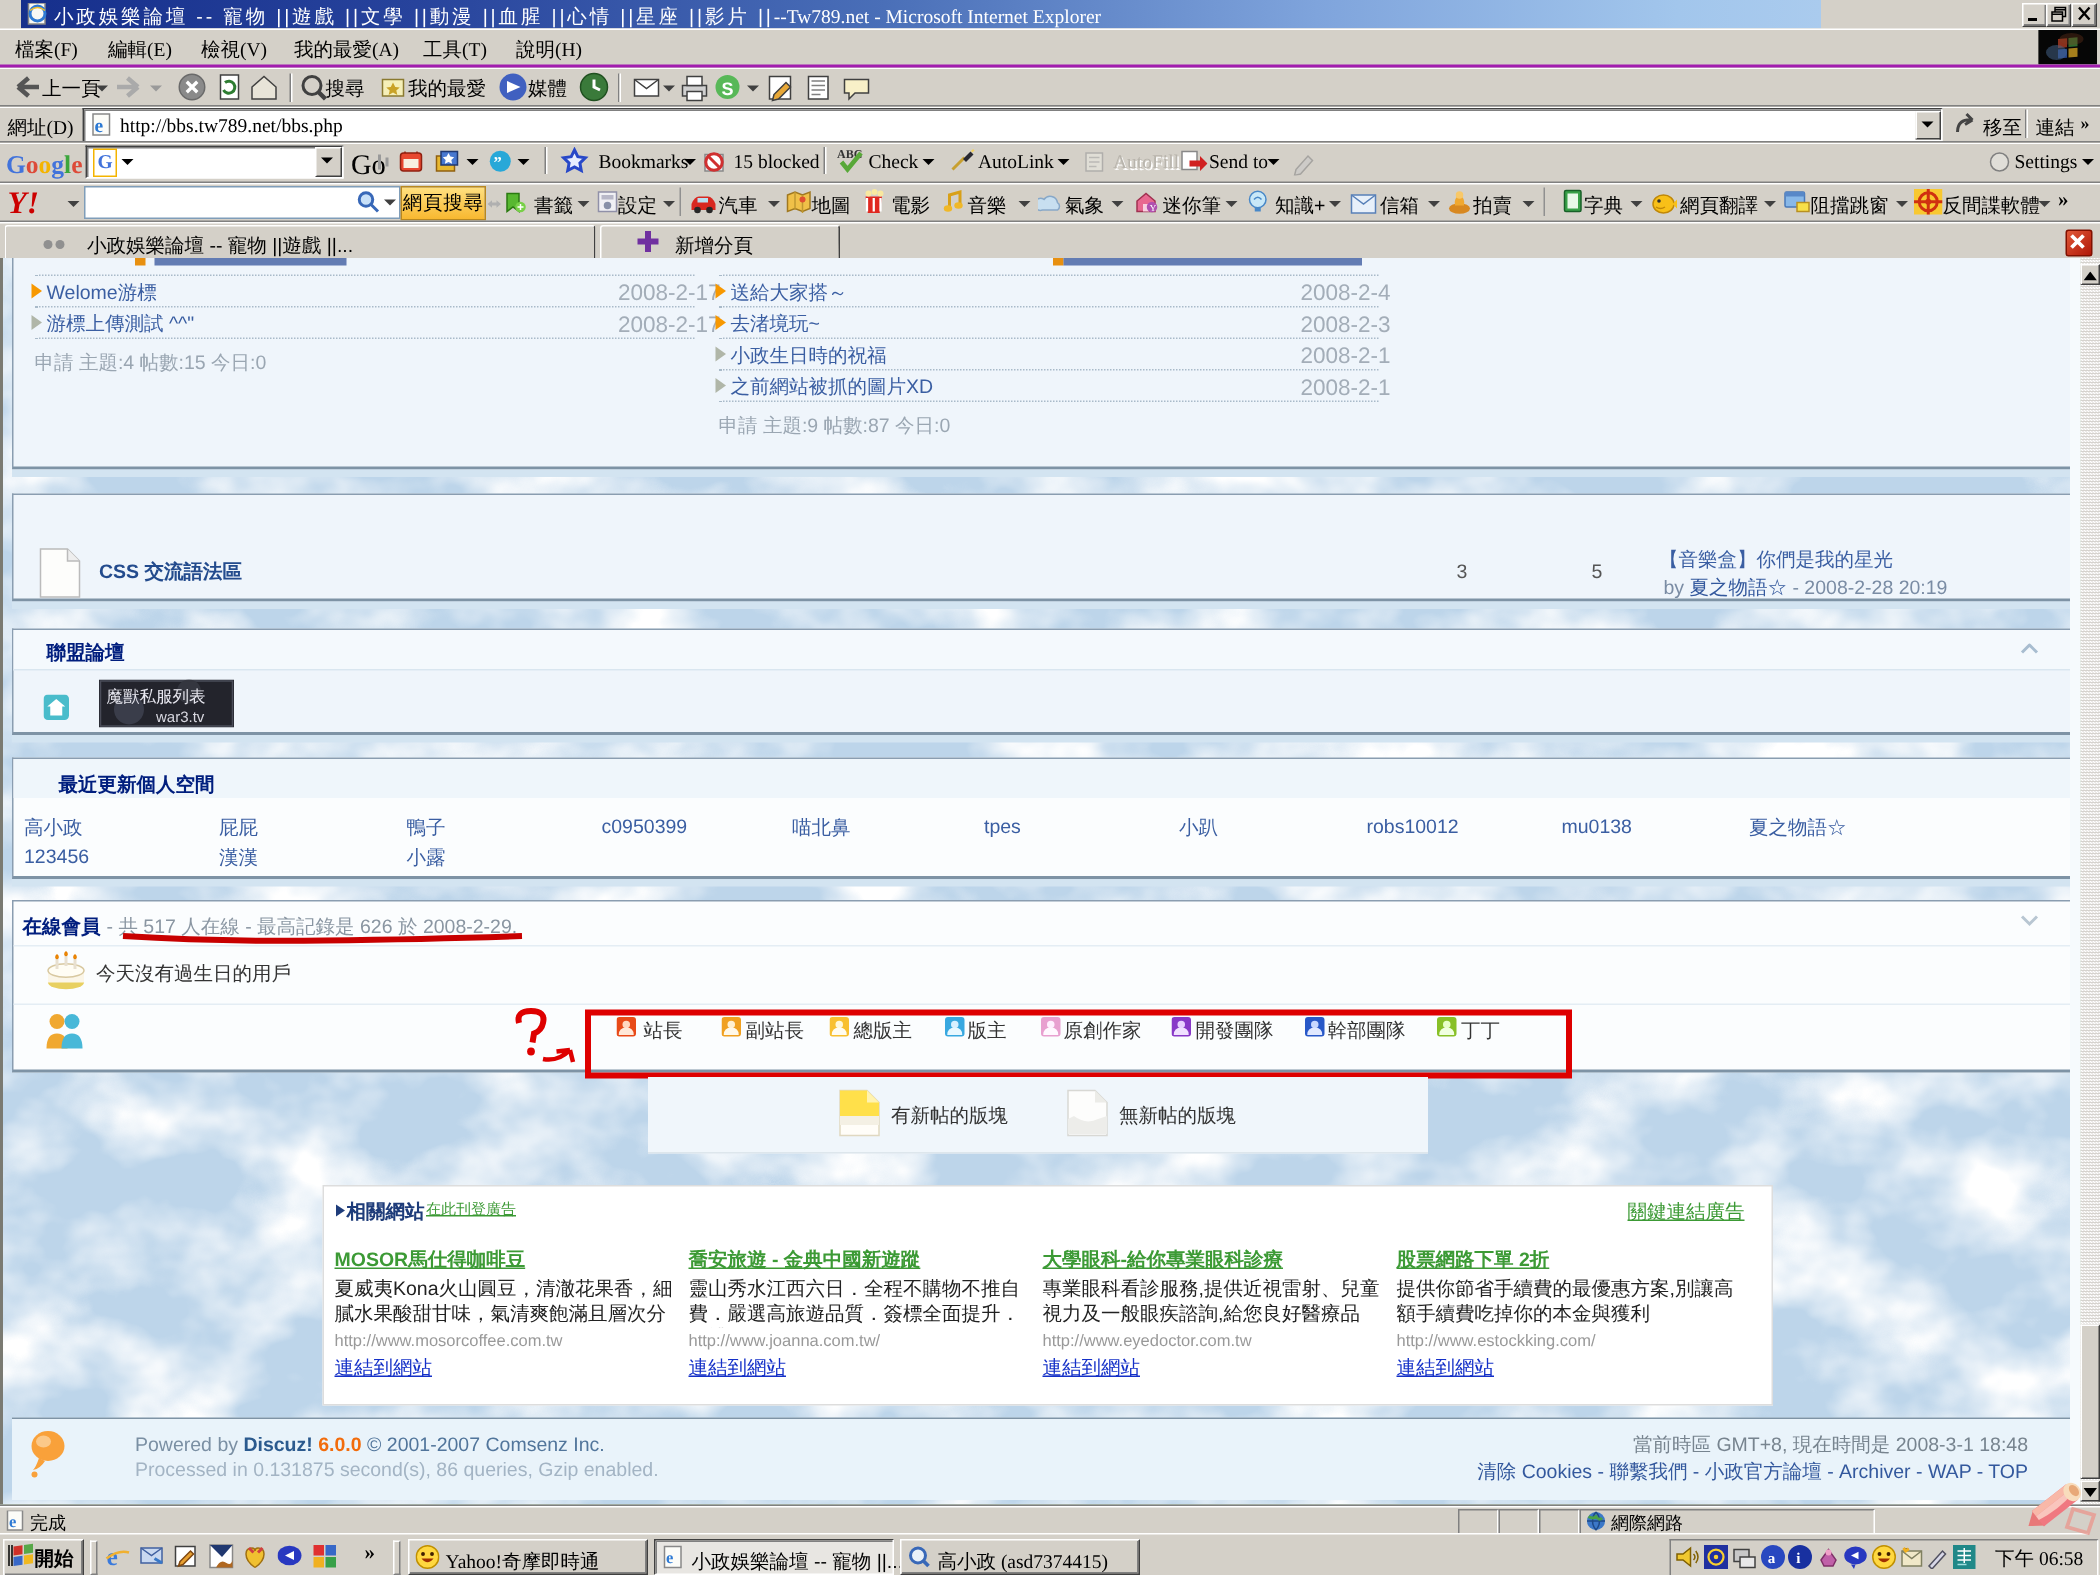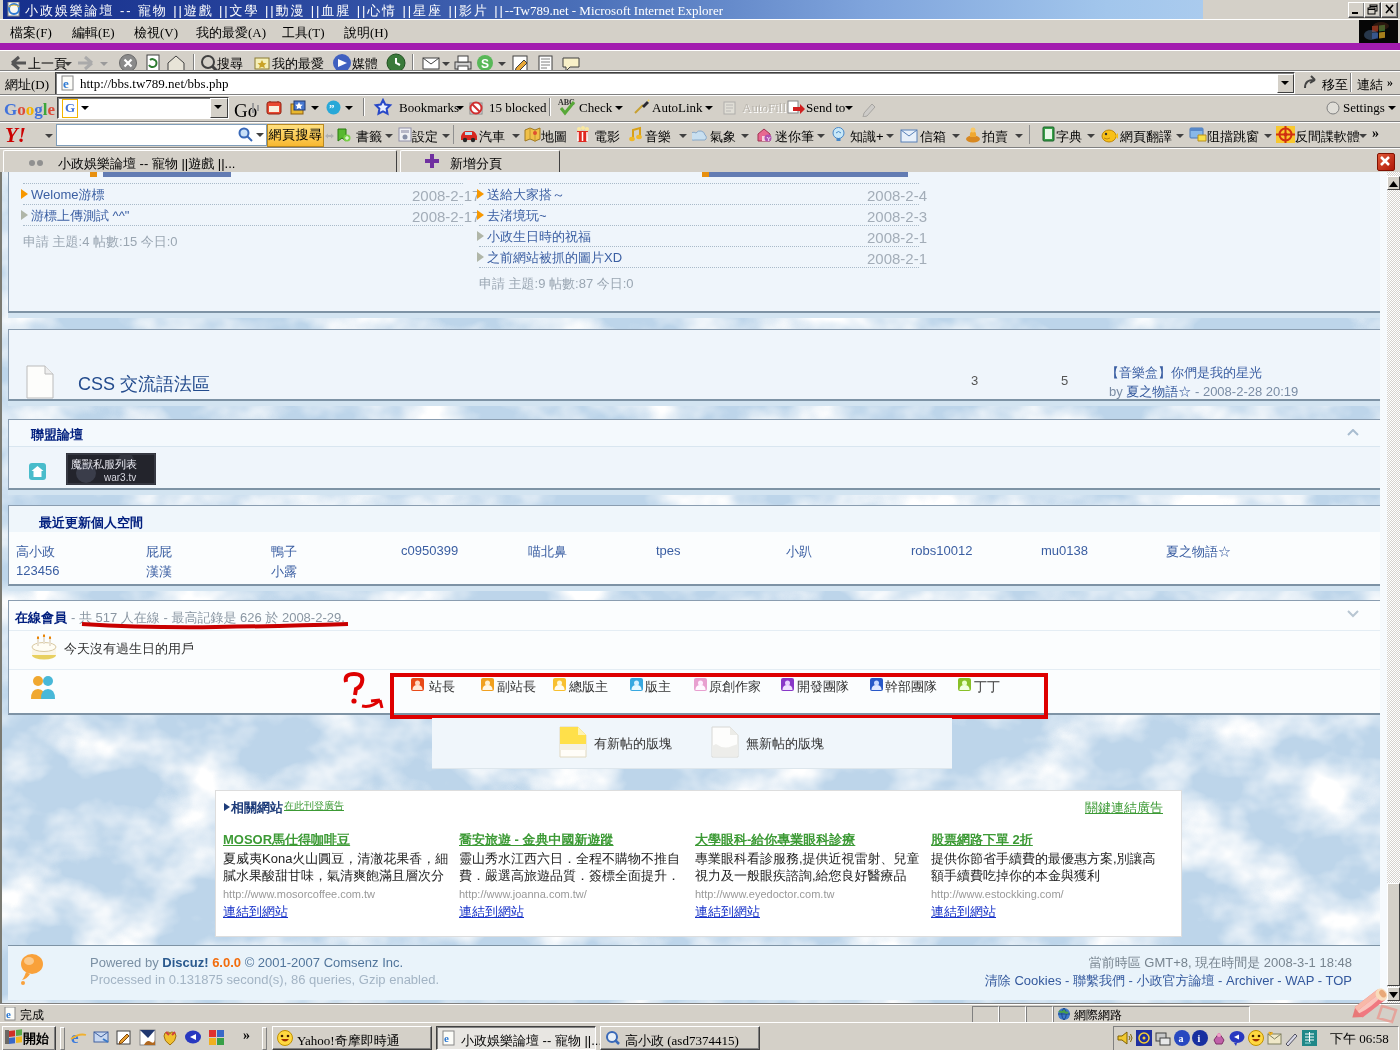--- a/index.html
+++ b/index.html
@@ -1,23 +1,23 @@
 <!DOCTYPE html>
 <html><head><meta charset="utf-8">
 <style>
 html,body{margin:0;padding:0}
 #root{position:relative;width:1400px;height:1050px;overflow:hidden;font-family:"Liberation Sans",sans-serif;background:#D4D0C8}
 .abs{position:absolute}
 
-#titlebar{left:3px;top:0;width:1200px;height:19px;background:linear-gradient(90deg,#162F8C 0%,#27439C 22%,#4A6FB8 48%,#7FA4DC 72%,#A2C6EC 92%,#AACBEE 100%)}
+#titlebar{left:14px;top:0;width:1200px;height:19px;background:linear-gradient(90deg,#162F8C 0%,#27439C 22%,#4A6FB8 48%,#7FA4DC 72%,#A2C6EC 92%,#AACBEE 100%)}
 #titlebar .ttxt{position:absolute;left:22px;top:2px;color:#fff;font-size:13px;white-space:nowrap;font-family:"Liberation Serif",serif}
 .winbtn{position:absolute;top:2px;width:15px;height:14px;background:#D4D0C8;border:1px solid;border-color:#fff #404040 #404040 #fff;box-shadow:inset -1px -1px 0 #808080;font-size:10px;text-align:center;line-height:12px;color:#000}
 #menubar{left:0;top:19px;width:1400px;height:24px;background:#D4D0C8;border-top:1px solid #fff;font-size:13px;color:#000;font-family:"Liberation Serif",serif}
 #menubar span{position:absolute;top:4px}
-#toolbar{left:0;top:43px;width:1400px;height:27px;background:#D4D0C8;border-top:7px solid #a21caf;box-shadow:inset 0 1px 0 #fff}
+#toolbar{left:0;top:43px;width:1400px;height:27px;background:#D4D0C8;border-top:2px solid #a21caf;box-shadow:inset 0 1px 0 #fff}
 #addrbar{font-family:"Liberation Serif",serif;left:0;top:70px;width:1400px;height:24px;background:#D4D0C8;border-top:1px solid #808080;box-shadow:inset 0 1px 0 #fff}
 #googlebar{font-family:"Liberation Serif",serif;left:0;top:94px;width:1400px;height:27px;background:#D4D0C8;border-top:1px solid #808080;box-shadow:inset 0 1px 0 #fff}
 #yahoobar{font-family:"Liberation Serif",serif;left:0;top:121px;width:1400px;height:26px;background:#D4D0C8;border-top:1px solid #808080;box-shadow:inset 0 1px 0 #fff}
 #tabbar{font-family:"Liberation Serif",serif;left:0;top:147px;width:1400px;height:25px;background:#D4D0C8;border-top:1px solid #808080;box-shadow:inset 0 1px 0 #fff}
 
 #content{left:0;top:172px;width:1387px;height:831px;background:#86efac;overflow:hidden}
 #scrollbar{left:1387px;top:172px;width:13px;height:831px;background:#fff}
 #statusbar{font-family:"Liberation Serif",serif;left:0;top:1003px;width:1400px;height:19px;background:#D4D0C8;border-top:1px solid #808080;box-shadow:inset 0 1px 0 #fff;font-size:12px}
 #taskbar{font-family:"Liberation Serif",serif;left:0;top:1022px;width:1392px;height:28px;background:#D4D0C8;border-top:1px solid #fff;font-size:12px}
 
@@ -458,21 +458,21 @@
  <div class="dotted" style="left:470px;top:114px;width:440px"></div>
  <span class="gray" style="position:absolute;left:470px;top:122px">申請 主題:9 帖數:87 今日:0</span>
 </div>
 <div style="position:absolute;left:8px;top:141px;width:1374px;height:5px;background:#D3E4F1"></div>
 
 <div class="box" style="top:157px;height:69px">
  <svg width="30" height="36" style="position:absolute;left:16px;top:34px">
           <path d="M2 2 h18 l8 8 v24 h-26 z" fill="#FDFDFB" stroke="#BBB"></path>
           <path d="M20 2 v8 h8" fill="#EEE" stroke="#BBB"></path>
         </svg>
- <span style="position:absolute;left:69px;top:42px;font-size:18px;font-weight:normal;color:#234B8D">CSS 交流語法區</span>
+ <span style="position:absolute;left:57px;top:42px;font-size:13px;font-weight:bold;color:#234B8D">CSS 交流語法區</span>
  <span class="gray" style="position:absolute;left:962px;top:43px;color:#555">3</span>
  <span class="gray" style="position:absolute;left:1052px;top:43px;color:#555">5</span>
  <span class="link" style="position:absolute;left:1097px;top:34px">【音樂盒】你們是我的星光</span>
  <span class="gray" style="position:absolute;left:1100px;top:53px;color:#7A8CA4">by <span style="color:#33589D">夏之物語☆</span> - 2008-2-28 20:19</span>
 </div>
 <div style="position:absolute;left:8px;top:229px;width:1374px;height:5px;background:#D3E4F1"></div>
 
 <div class="box" style="top:247px;height:68px">
  <div class="bhead" style="background:#F4F9FD;height:26px;border-bottom:1px solid #D9E6F0">
           <span style="position:absolute;left:22px;top:6px;color:#001E7E">聯盟論壇</span>

